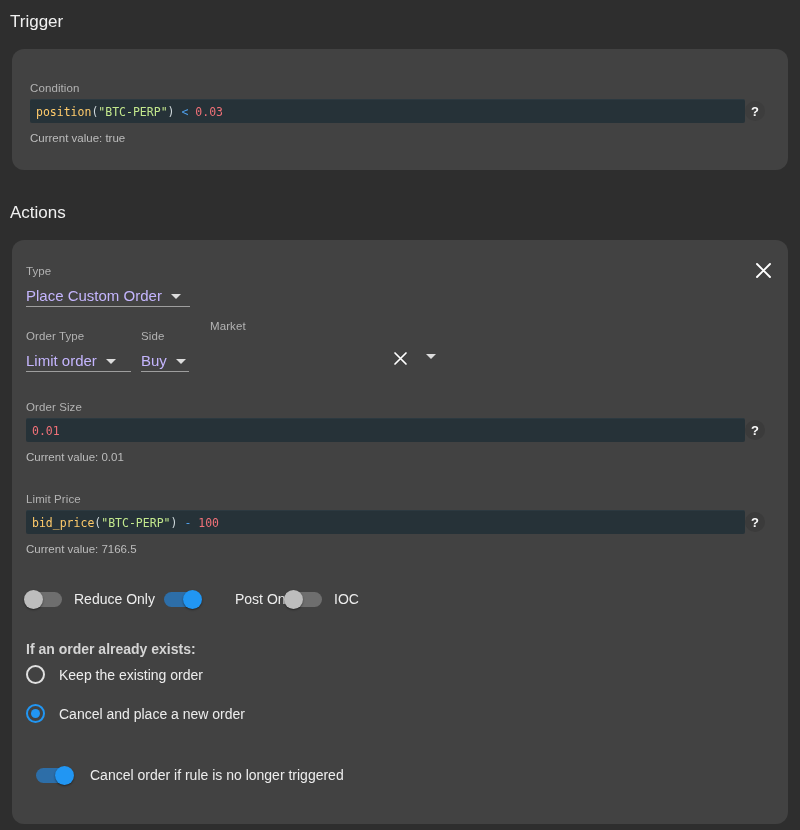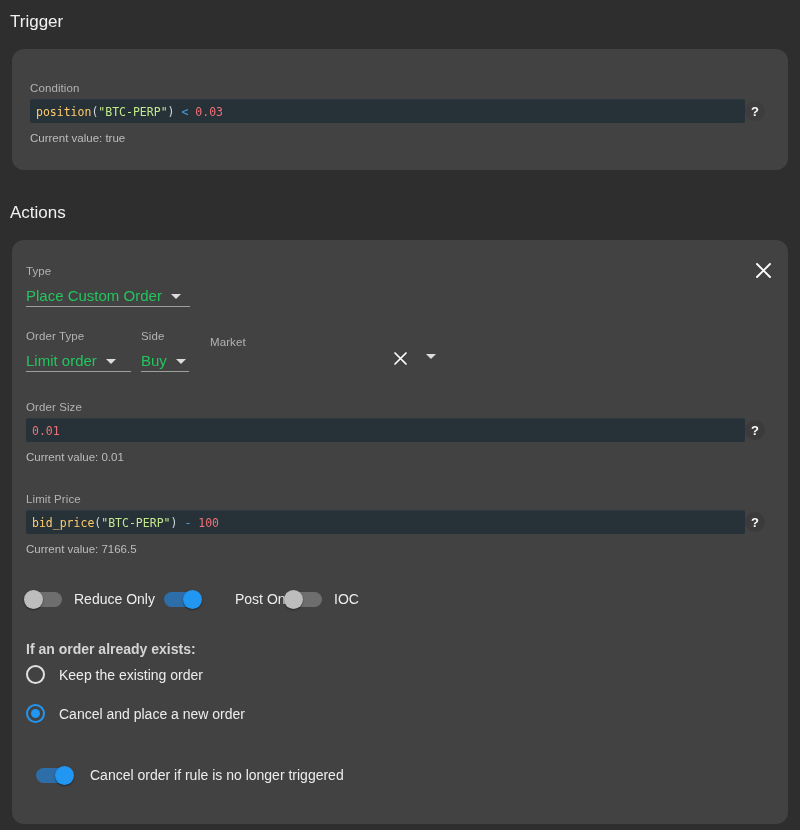--- a/index.html
+++ b/index.html
@@ -88,21 +88,21 @@
     position: absolute;
     border-bottom: 1px solid #9e9e9e;
     height: 27px;
     display: flex;
     align-items: flex-end;
     cursor: pointer;
     padding-bottom: 3px;
   }
   .sel .val {
     font-size: 15px;
-    color: #22c55e;
+    color: #c4b5fd;
     line-height: 1;
   }
   .caret {
     width: 0; height: 0;
     border-left: 5px solid transparent;
     border-right: 5px solid transparent;
     border-top: 5px solid #dcdcdc;
     margin-left: 9px;
     margin-bottom: 4px;
   }
@@ -211,21 +211,21 @@
       <span class="val">Limit order</span>
       <span class="caret"></span>
     </div>
 
     <div class="field-label" style="position:absolute;left:129px;top:90px;">Side</div>
     <div class="sel" style="left:129px;top:105px;width:48px;">
       <span class="val">Buy</span>
       <span class="caret"></span>
     </div>
 
-    <div class="field-label" style="position:absolute;left:198px;top:96px;">Market</div>
+    <div class="field-label" style="position:absolute;left:198px;top:80px;">Market</div>
     <div class="market-x" style="left:378px;top:108px;">
       <svg width="15" height="15" viewBox="0 0 15 15" aria-hidden="true">
         <path d="M2 2 L13 13 M13 2 L2 13" stroke="#ffffff" stroke-width="1.7" stroke-linecap="round" fill="none"></path>
       </svg>
     </div>
     <div style="position:absolute;left:414px;top:114px;">
       <span class="caret" style="margin:0;display:block;"></span>
     </div>
 
     <div class="field-label" style="position:absolute;left:14px;top:161px;">Order Size</div>

